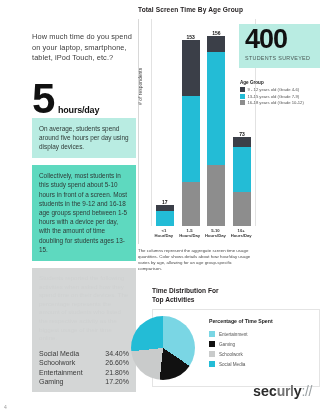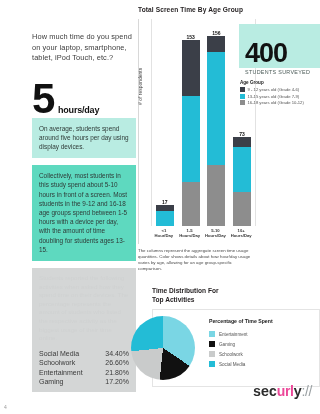--- a/index.html
+++ b/index.html
@@ -74,21 +74,21 @@
     position:absolute;width:30px;text-align:center;
     font-size:4.2px;font-weight:bold;color:#333;line-height:5px;
   }
   .bar-caption{
     margin-top:4px;font-size:4.4px;line-height:6px;color:#4a4a4a;
   }
 
   
   .stat-card{
     position:absolute;left:239px;top:24px;width:81px;height:44px;
-    background:#b9ece2;padding:16px 0 0 6px;box-sizing:border-box;
+    background:#b9ece2;padding:2px 0 0 6px;box-sizing:border-box;
   }
   .stat-card .num{font-size:27px;font-weight:bold;line-height:27px;letter-spacing:-1px;color:#111;}
   .stat-card .cap{font-size:5.4px;color:#4a5a57;letter-spacing:.3px;margin-top:2px;}
 
   .legend{position:absolute;left:240px;top:80px;width:78px;}
   .legend-title{font-size:4.6px;font-weight:bold;color:#222;margin-bottom:2px;}
   .legend-row{display:flex;align-items:center;margin-bottom:1.5px;}
   .swatch{width:5px;height:5px;margin-right:2.5px;flex:none;}
   .legend-row span{font-size:4.2px;color:#555;line-height:5px;}
 
@@ -105,21 +105,21 @@
       #23bcd6 264deg 360deg);
   }
   .pie-legend{position:absolute;left:56px;top:8px;}
   .pie-legend-title{font-size:5.2px;font-weight:bold;color:#222;margin-bottom:7px;}
   .pie-row{display:flex;align-items:center;margin-bottom:4px;}
   .pie-sw{width:6px;height:6px;margin-right:4px;flex:none;}
   .pie-row span{font-size:4.6px;color:#555;}
 
   .logo{position:absolute;right:8px;bottom:14px;font-size:14px;font-weight:bold;letter-spacing:-.4px;}
   .logo .d{color:#2b2b2b;font-family:Liberation Mono, monospace;}
-  .logo .u{color:#ec4899;}
+  .logo .u{color:#737373;}
   .logo .s{color:#9aa0a3;font-weight:normal;}
   .pagenum{position:absolute;left:4px;bottom:4px;font-size:5px;color:#9a9a9a;}
 </style>
 </head>
 <body>
 
 <div class="page">
 
   <div class="left-col">
     <div class="question">How much time do you spend on your laptop, smartphone, tablet, iPod Touch, etc.?</div>

